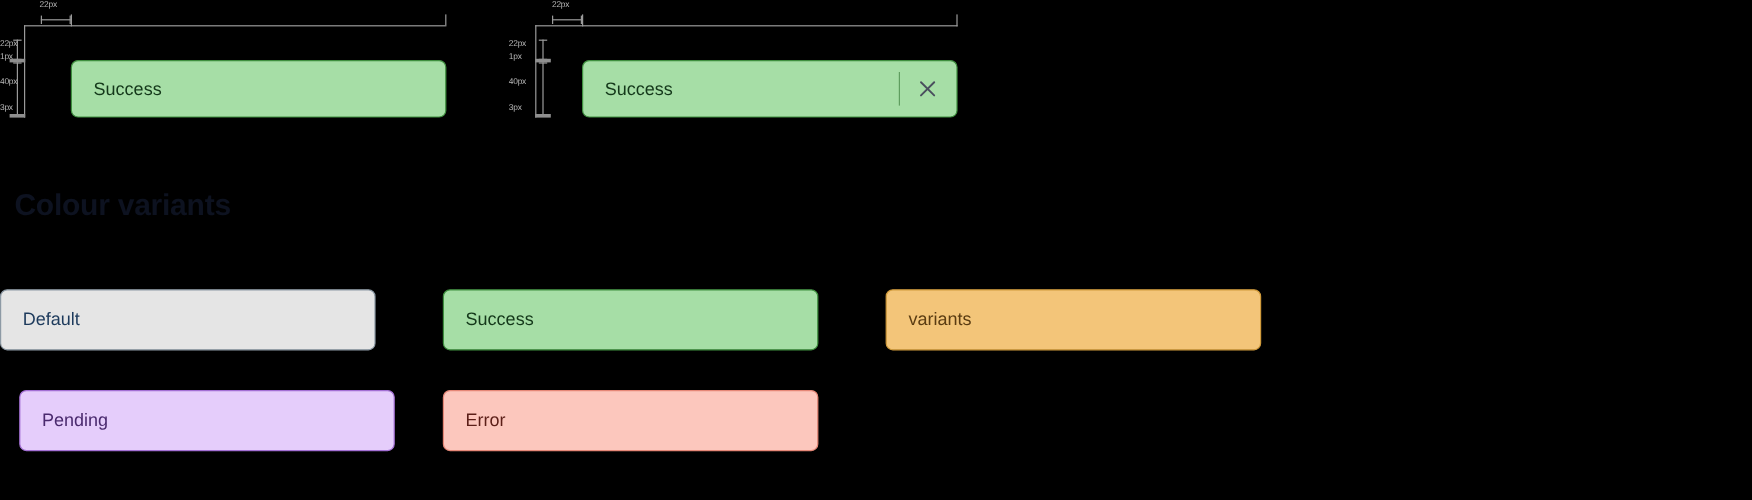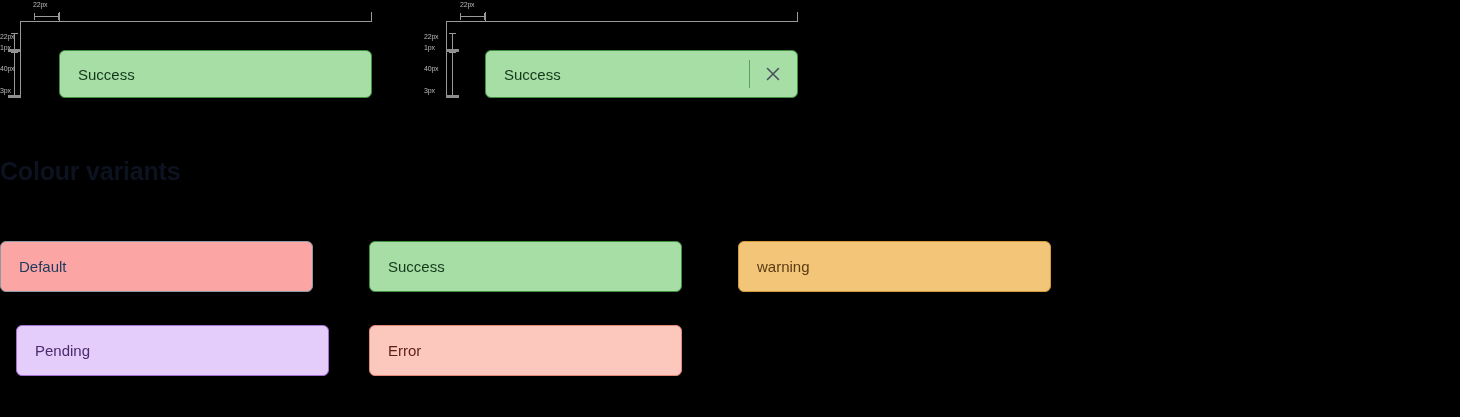--- a/index.html
+++ b/index.html
@@ -222,35 +222,35 @@
     <span class="alert-label">Success</span>
     <span class="alert-close">
       <span class="divider"></span>
       <svg width="18" height="18" viewBox="0 0 18 18">
         <path d="M3.5 3.5 L14.5 14.5 M14.5 3.5 L3.5 14.5" stroke="#4a4f5e" stroke-width="1.6" stroke-linecap="round" fill="none"></path>
       </svg>
     </span>
   </div>
 </div>
 
-<div class="section-heading" style="left:0px; top:157px;">Colour variants</div>
+<div class="section-heading" style="left:12px; top:157px;">Colour variants</div>
 
 <div class="chip" style="left:0px; top:241px;
-     background:#fca5a5; border-color:#8d9aa5; color:#1d3a5c;">
+     background:#e5e5e5; border-color:#8d9aa5; color:#1d3a5c;">
   <span>Default</span>
 </div>
 
 <div class="chip" style="left:369px; top:241px;
      background:#a6dea6; border-color:#3f8f3f; color:#14381a;">
   <span>Success</span>
 </div>
 
 <div class="chip" style="left:738px; top:241px;
      background:#f3c579; border-color:#d19b3c; color:#5a3c12;">
-  <span>warning</span>
+  <span>variants</span>
 </div>
 
 <div class="chip" style="left:16px; top:325px;
      background:#e5cdfb; border-color:#a36fd4; color:#4a2a6e;">
   <span>Pending</span>
 </div>
 
 <div class="chip" style="left:369px; top:325px;
      background:#fcc7bd; border-color:#e58777; color:#5c1f18;">
   <span>Error</span>

